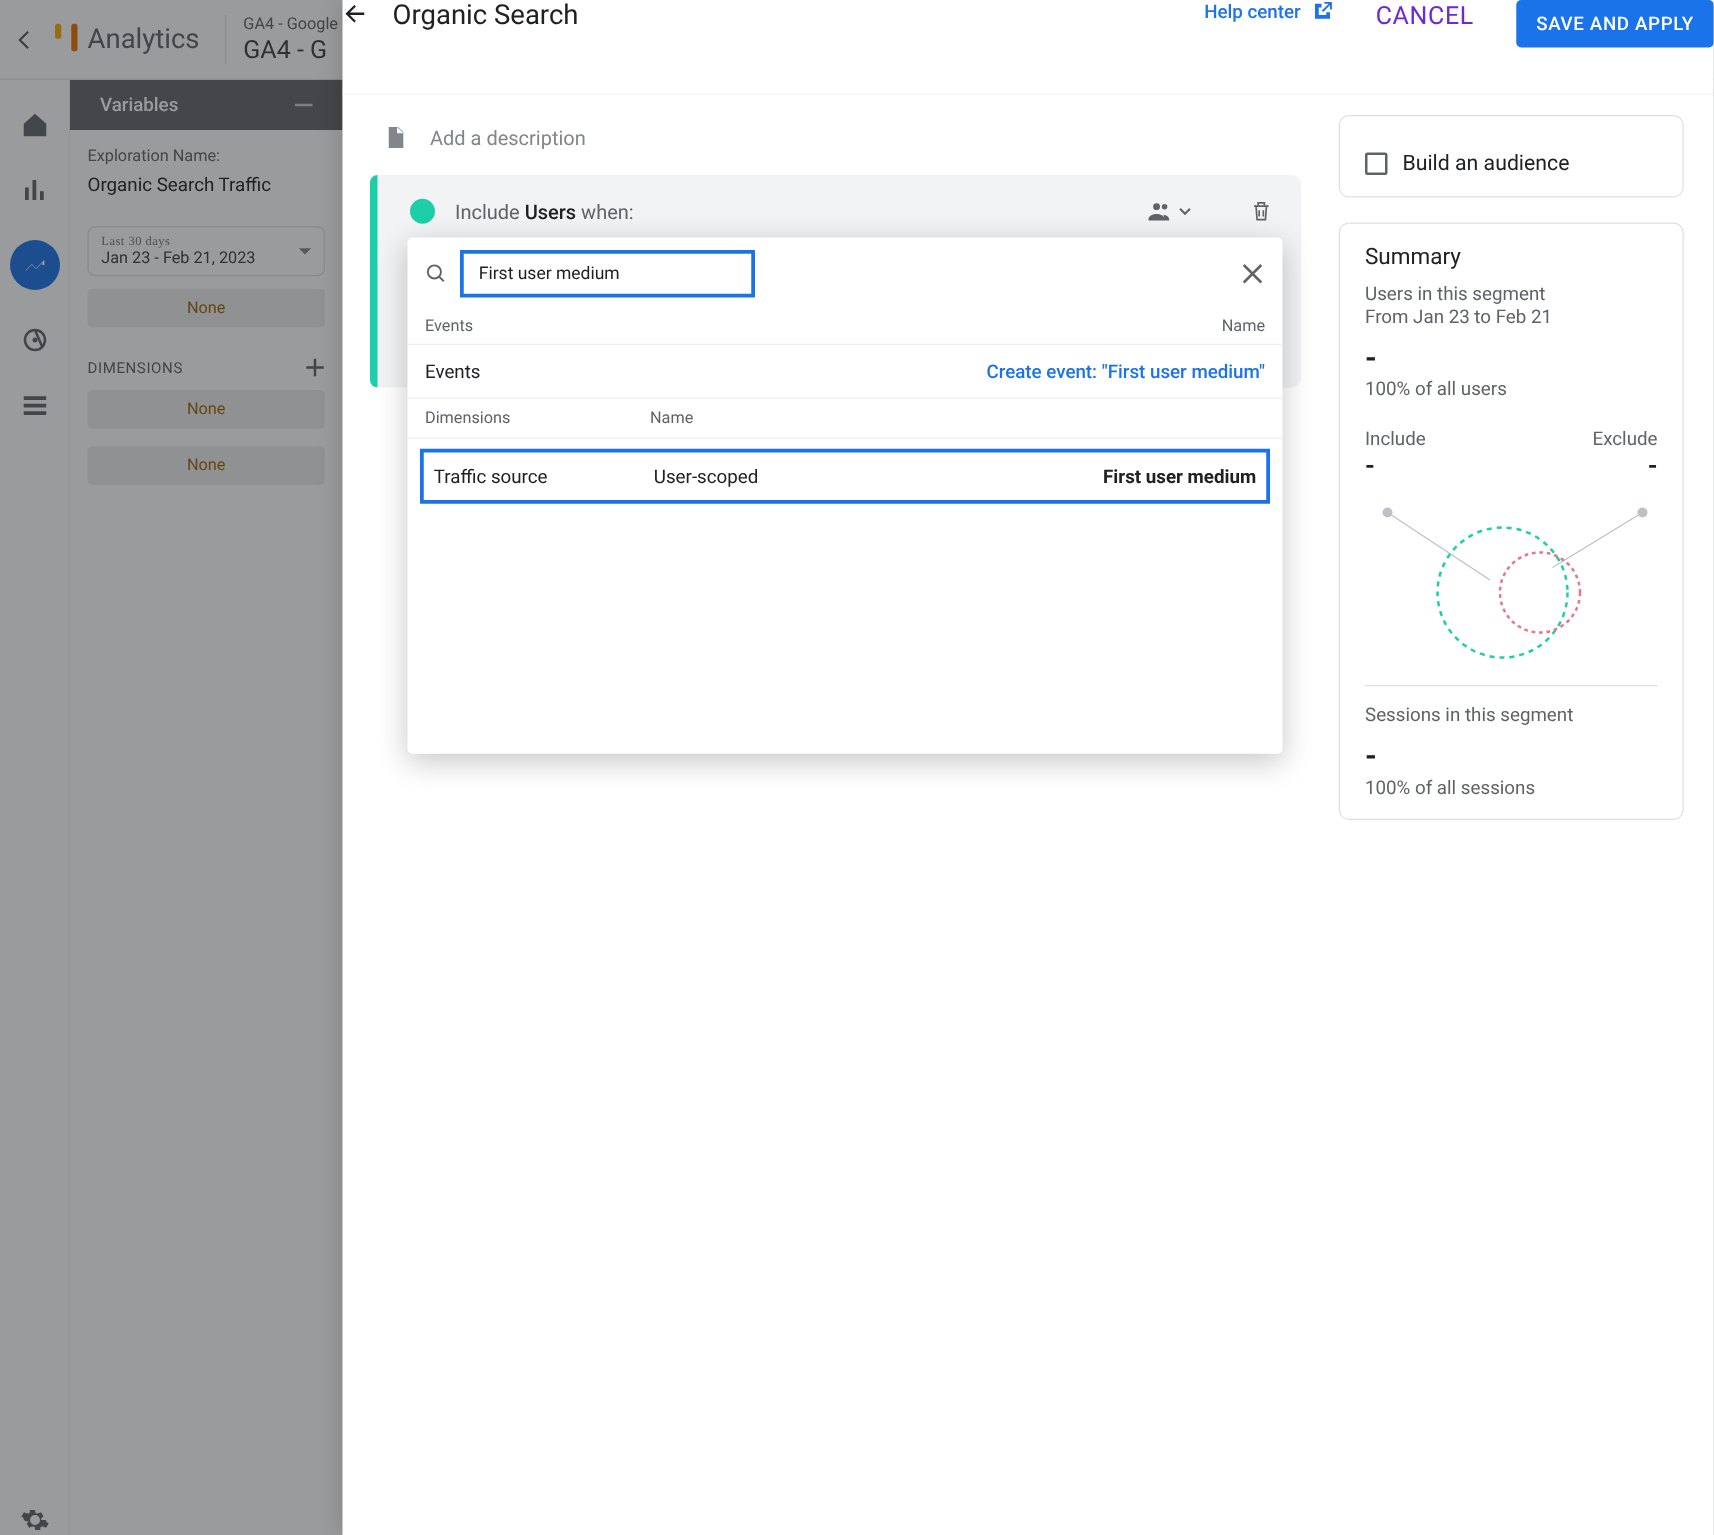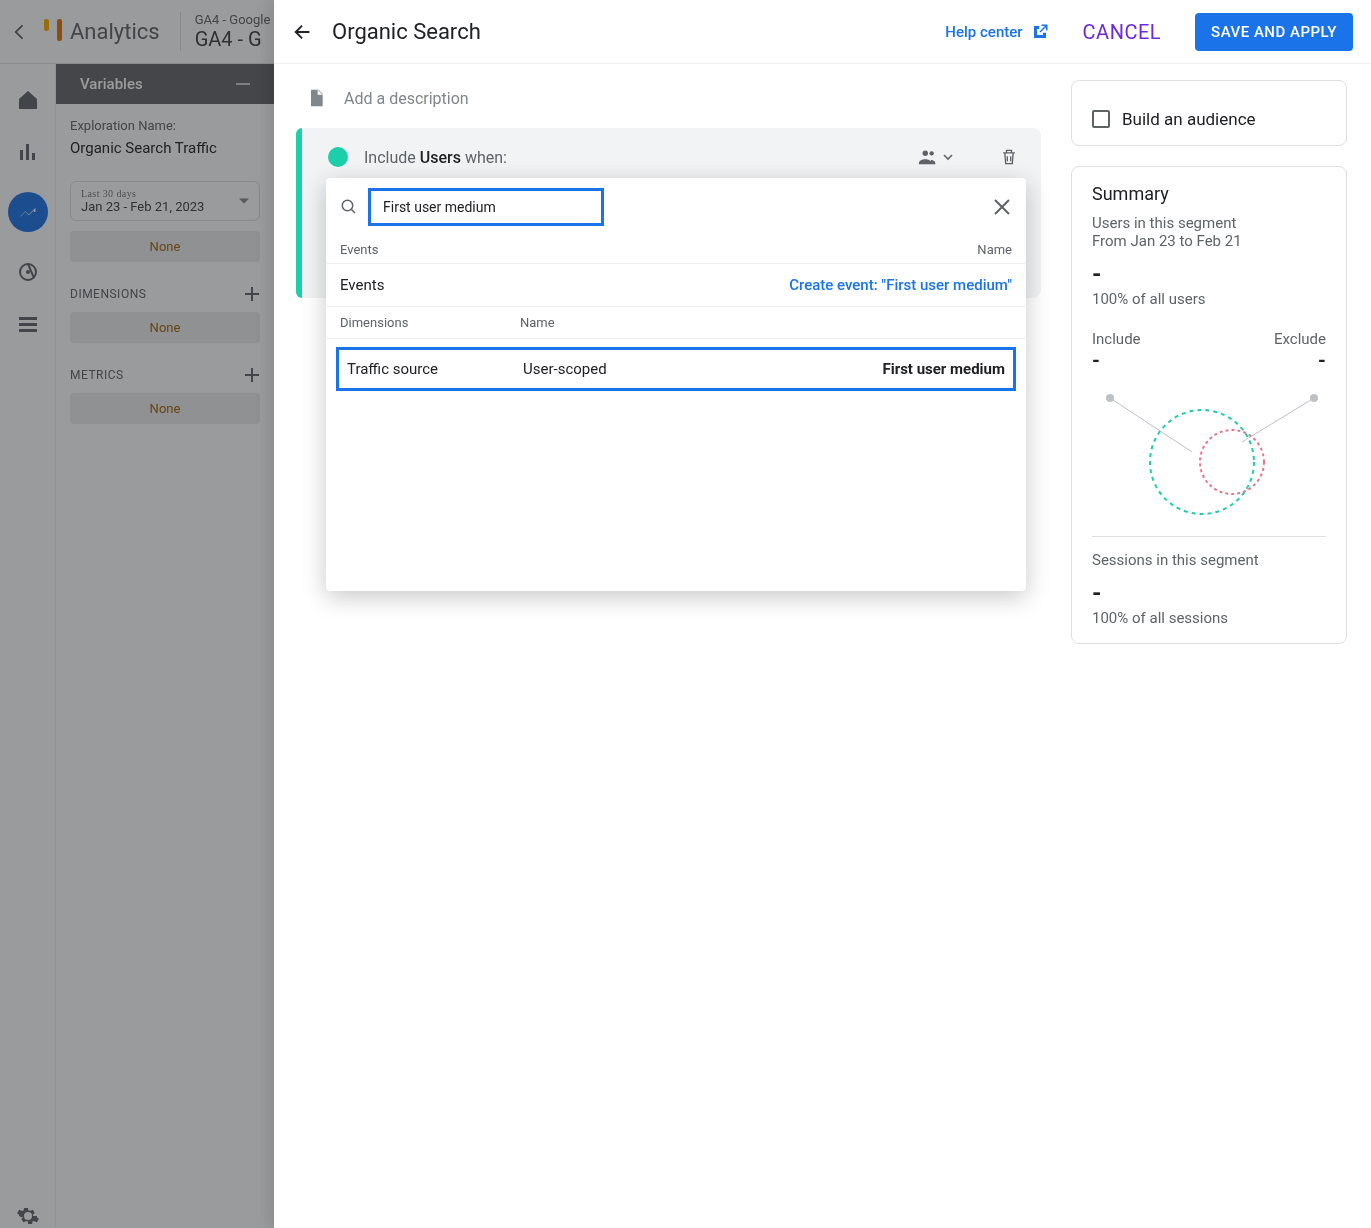--- a/index.html
+++ b/index.html
@@ -36,21 +36,21 @@
     .varpanel .daterange .drop { position:absolute; right:10px; top:50%; transform: translateY(-50%); width:0; height:0; border-left:5px solid transparent; border-right:5px solid transparent; border-top:5px solid #888; }
     .varpanel .catrow { display:flex; justify-content:space-between; align-items:center; padding: 10px 14px 6px; font-size: 12px; color:#5f6368; letter-spacing:.5px; }
     .varpanel .plus { width:16px; height:16px; stroke:#5f6368; stroke-width:2; fill:none; }
     .varpanel .chip { margin: 4px 14px 14px; background:#eceded; color:#a16207; font-size:13px; text-align:center; padding: 8px 0; border-radius: 4px; }
 
     
     .dimmer { position: absolute; inset: 0; background: rgba(32,33,36,0.45); }
 
     
     .modal { position: absolute; top: 0; left: 274px; right: 0; bottom: 0; background: #fff; box-shadow: -4px 0 16px rgba(0,0,0,.12); display: flex; flex-direction: column; }
-    .modal .mhead { height: 64px; display: flex; align-items: center; padding: 0 18px; gap: 18px; border-bottom: 1px solid #f1f1f1; }
+    .modal .mhead { height: 76px; display: flex; align-items: flex-start; padding: 0 0; gap: 18px; border-bottom: 1px solid #f1f1f1; }
     .modal .mtitle { font-size: 22px; color: #202124; font-weight: 400; }
     .modal .mhead .grow { flex: 1; }
     .helpcenter { display: flex; align-items:center; gap: 8px; color: #1a73e8; font-size: 15px; font-weight: 500; }
     .cancelbtn { font-size: 20px; font-weight: 400; letter-spacing: .5px; color: #6d28d9; margin: 0 16px; cursor:pointer; }
     .savebtn { background: #1a73e8; color: #fff; font-size: 15px; font-weight: 500; letter-spacing: .5px; padding: 10px 16px; border-radius: 4px; cursor:pointer; }
 
     .modal .mbody { flex: 1; display: flex; }
     .editor { flex: 1; padding: 24px 30px 36px 22px; }
     .descrow { display:flex; align-items:center; gap: 18px; color:#80868b; font-size:16px; margin-bottom: 20px; padding-left: 10px; }
 
@@ -170,26 +170,20 @@
         <div class="drop"></div>
       </div>
       <div class="chip">None</div>
       <div class="catrow">
         <span>DIMENSIONS</span>
         <svg class="plus" viewBox="0 0 16 16">
             <path d="M8 1v14M1 8h14"></path>
           </svg>
       </div>
       <div class="chip">None</div>
-      <div class="catrow">
-        <span>METRICS</span>
-        <svg class="plus" viewBox="0 0 16 16">
-            <path d="M8 1v14M1 8h14"></path>
-          </svg>
-      </div>
       <div class="chip">None</div>
     </div>
   </div>
 </div>
 
 <div class="dimmer"></div>
 
 <div class="modal">
   <div class="mhead">
     <svg width="22" height="22" viewBox="0 0 24 24" fill="none" stroke="#202124" stroke-width="2">

